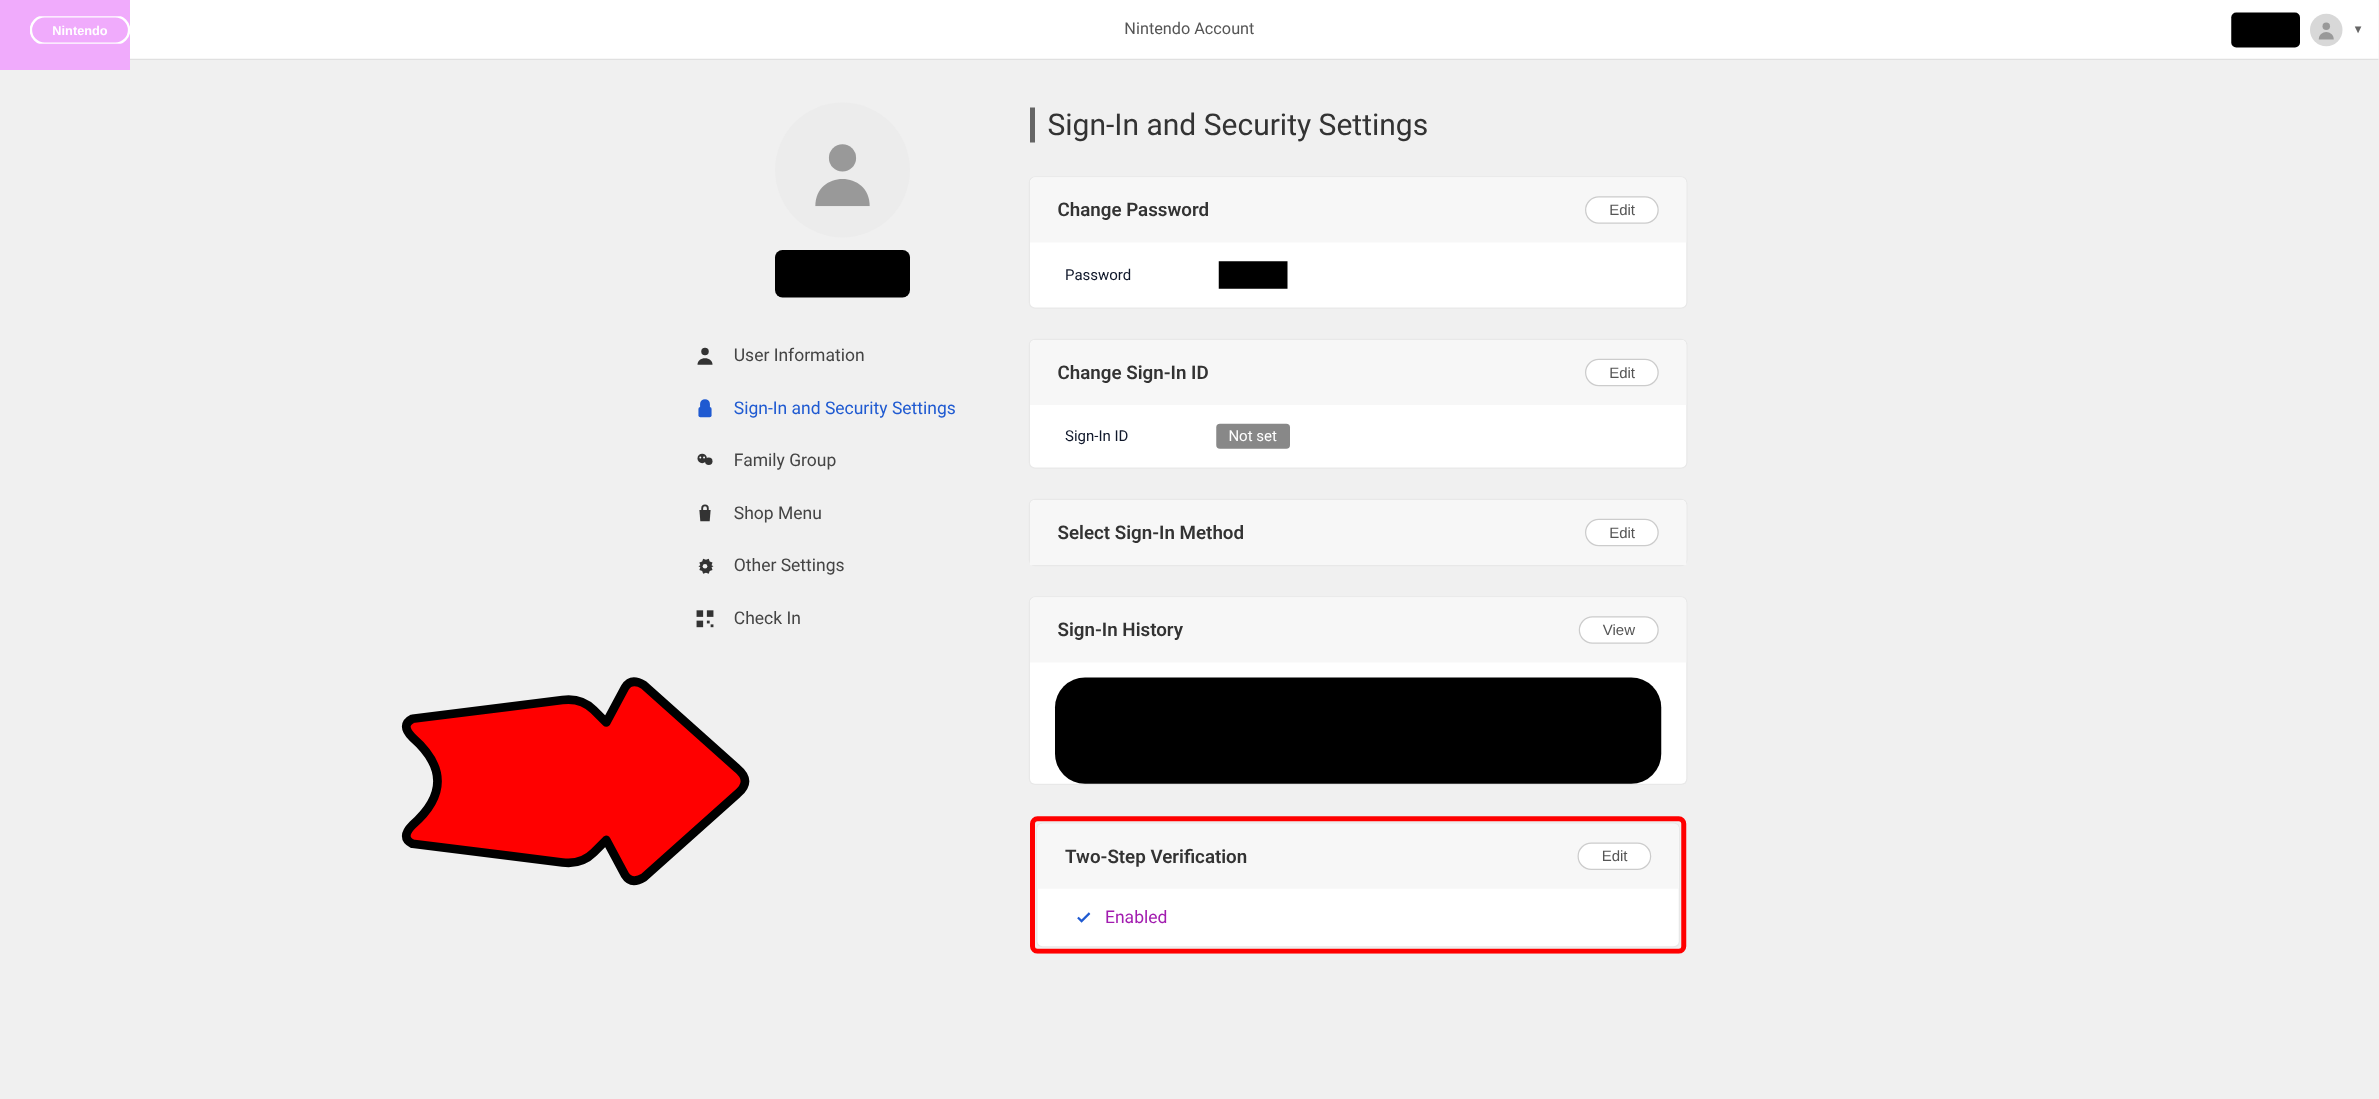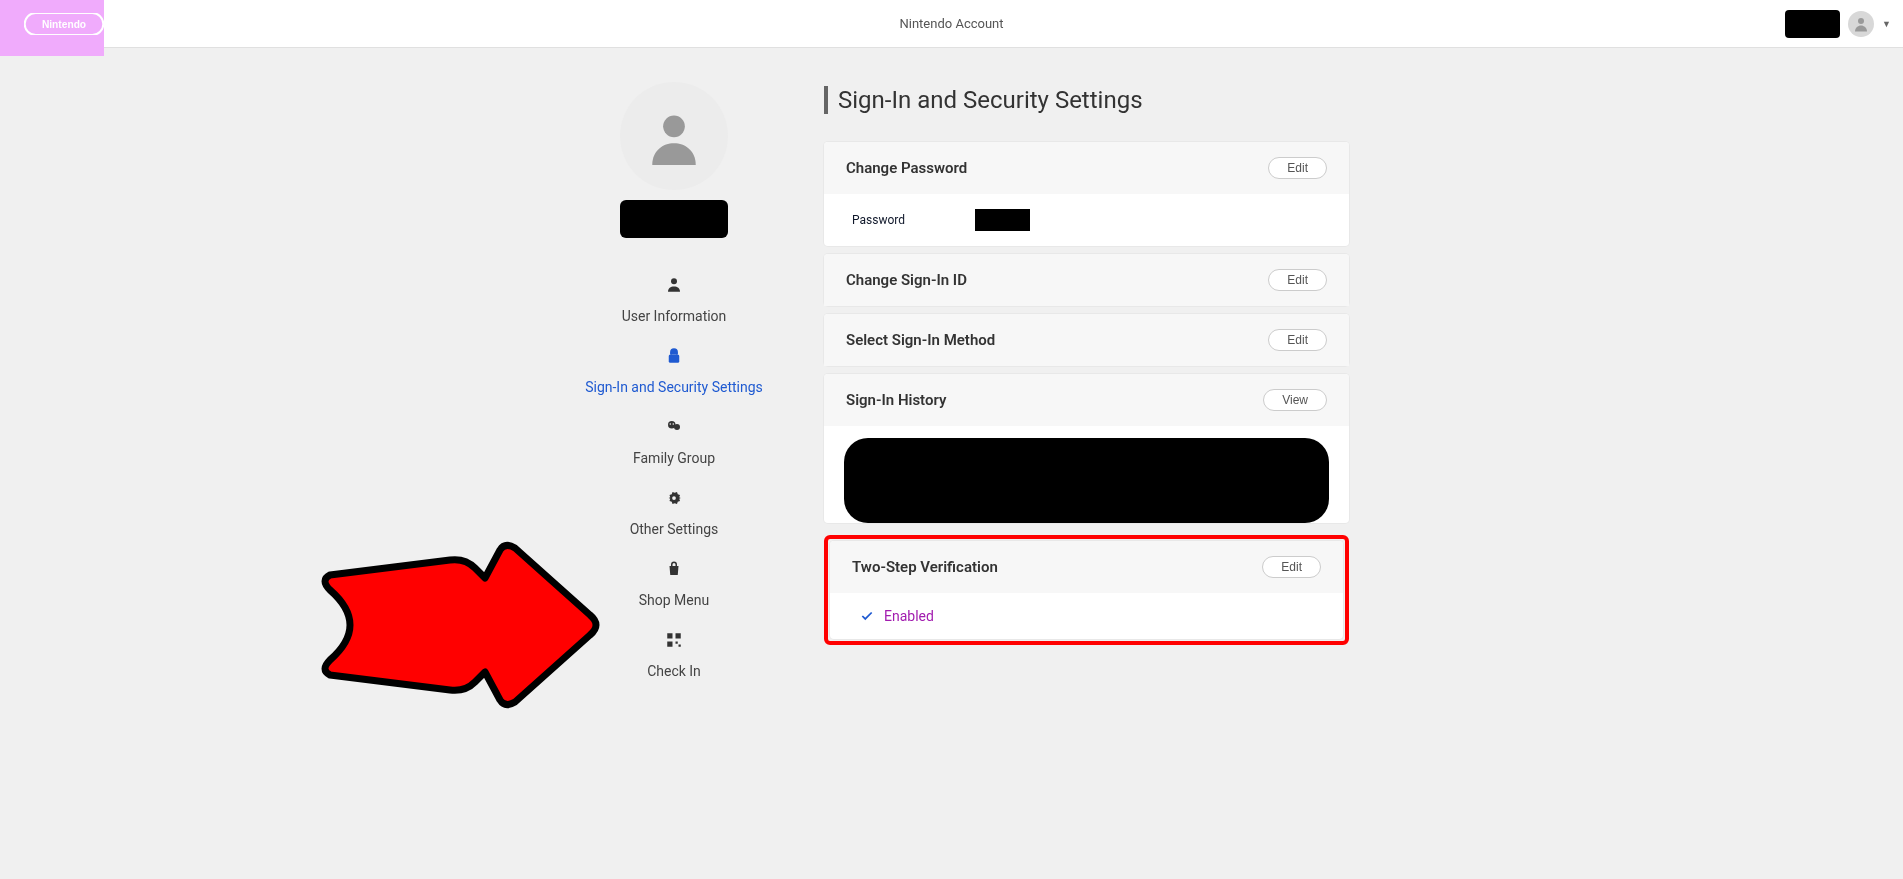--- a/index.html
+++ b/index.html
@@ -15,33 +15,33 @@
 .header-avatar { width: 26px; height: 26px; border-radius: 50%; background: #d8d8d8; display: flex; align-items: center; justify-content: center; }
 .header-avatar svg { width: 18px; height: 18px; }
 .header-caret { font-size: 9px; color: #666; }
 
 
 .container { display: flex; justify-content: center; padding-top: 34px; gap: 30px; max-width: 1200px; margin: 0 auto; }
 .sidebar { width: 240px; flex-shrink: 0; }
 .avatar-large { width: 108px; height: 108px; border-radius: 50%; background: #ececec; margin: 0 auto 10px; display: flex; align-items: center; justify-content: center; }
 .avatar-large svg { width: 58px; height: 58px; }
 .username-box { background: #000; width: 108px; height: 38px; border-radius: 6px; margin: 0 auto 26px; }
-.nav-item { display: flex; align-items: center; gap: 13px; padding: 11px 0; cursor: pointer; font-size: 14px; color: #444; flex-direction: column; }
+.nav-item { display: flex; align-items: center; gap: 13px; padding: 11px 0; cursor: pointer; font-size: 14px; color: #444; }
 .nav-item.active { color: #1f5ad1; }
 .nav-item.active .nav-icon svg path, .nav-item.active .nav-icon svg rect, .nav-item.active .nav-icon svg circle { fill: #1f5ad1; }
 .nav-icon { width: 20px; height: 20px; display: flex; align-items: center; justify-content: center; }
 .nav-icon svg { width: 18px; height: 18px; }
 
 
 .main { width: 525px; flex-shrink: 0; margin-top: 4px; }
 .page-title-wrap { display: flex; align-items: center; gap: 10px; margin-bottom: 28px; }
 .title-accent { width: 4px; height: 28px; background: #656565; }
 .page-title { font-size: 24px; font-weight: 400; color: #333; }
 
-.card { background: #fff; border-radius: 4px; margin-bottom: 8px; box-shadow: 0 0 0 1px rgba(0,0,0,0.03); }
+.card { background: #fff; border-radius: 4px; margin-bottom: 26px; box-shadow: 0 0 0 1px rgba(0,0,0,0.03); }
 .card-header { display: flex; justify-content: space-between; align-items: center; padding: 15px 22px; background: #f7f7f7; border-radius: 4px 4px 0 0; }
 .card-title { font-size: 15px; font-weight: 600; color: #333; }
 .pill-btn { background: #fff; border: 1px solid #ccc; border-radius: 14px; padding: 3px 18px; font-size: 12px; color: #555; cursor: pointer; }
 .card-body { padding: 15px 28px; display: flex; align-items: center; gap: 70px; }
 .field-label { font-size: 12px; color: #0f172a; }
 .password-box { background: #000; width: 55px; height: 22px; }
 .badge-notset { background: #888; color: #fff; font-size: 12px; padding: 3px 10px; border-radius: 3px; }
 .card-body-simple { padding: 18px 30px; font-size: 14px; color: #555; }
 .history-block { background: #000; border-radius: 24px; height: 85px; margin: 12px 20px 12px; }
 
@@ -111,34 +111,34 @@
             <circle cx="16" cy="12" r="4" fill="#333"></circle>
             <circle cx="7" cy="8" r="1" fill="#fff"></circle>
             <circle cx="11" cy="8" r="1" fill="#fff"></circle>
           </svg>
         </span>
       <span>Family Group</span>
     </div>
     <div class="nav-item">
       <span class="nav-icon">
           <svg viewBox="0 0 24 24">
+            <path d="M6 8h12l-1 12H7z" fill="#333"></path>
+            <path d="M9 8V6a3 3 0 016 0v2" fill="none" stroke="#333" stroke-width="2"></path>
+          </svg>
+        </span>
+      <span>Shop Menu</span>
+    </div>
+    <div class="nav-item">
+      <span class="nav-icon">
+          <svg viewBox="0 0 24 24">
             <path d="M12 8a4 4 0 100 8 4 4 0 000-8zm9 4l-2-1 1-3-3-1-1-3-3 1-3-1-1 3-3 1 1 3-2 1 2 1-1 3 3 1 1 3 3-1 3 1 1-3 3-1-1-3z" fill="#333"></path>
             <circle cx="12" cy="12" r="2.5" fill="#f0f0f0"></circle>
           </svg>
         </span>
       <span>Other Settings</span>
-    </div>
-    <div class="nav-item">
-      <span class="nav-icon">
-          <svg viewBox="0 0 24 24">
-            <path d="M6 8h12l-1 12H7z" fill="#333"></path>
-            <path d="M9 8V6a3 3 0 016 0v2" fill="none" stroke="#333" stroke-width="2"></path>
-          </svg>
-        </span>
-      <span>Shop Menu</span>
     </div>
     <div class="nav-item">
       <span class="nav-icon">
           <svg viewBox="0 0 24 24">
             <rect x="3" y="3" width="7" height="7" fill="#333"></rect>
             <rect x="14" y="3" width="7" height="7" fill="#333"></rect>
             <rect x="3" y="14" width="7" height="7" fill="#333"></rect>
             <rect x="14" y="14" width="3" height="3" fill="#333"></rect>
             <rect x="18" y="18" width="3" height="3" fill="#333"></rect>
           </svg>
@@ -161,20 +161,24 @@
       <div class="card-body">
         <span class="field-label">Password</span>
         <div class="password-box"></div>
       </div>
     </div>
 
     <div class="card">
       <div class="card-header">
         <div class="card-title">Change Sign-In ID</div>
         <button class="pill-btn">Edit</button>
+      </div>
+      <div class="card-body">
+        <span class="field-label">Sign-In ID</span>
+        <span class="badge-notset">Not set</span>
       </div>
     </div>
 
     <div class="card">
       <div class="card-header">
         <div class="card-title">Select Sign-In Method</div>
         <button class="pill-btn">Edit</button>
       </div>
     </div>
 

